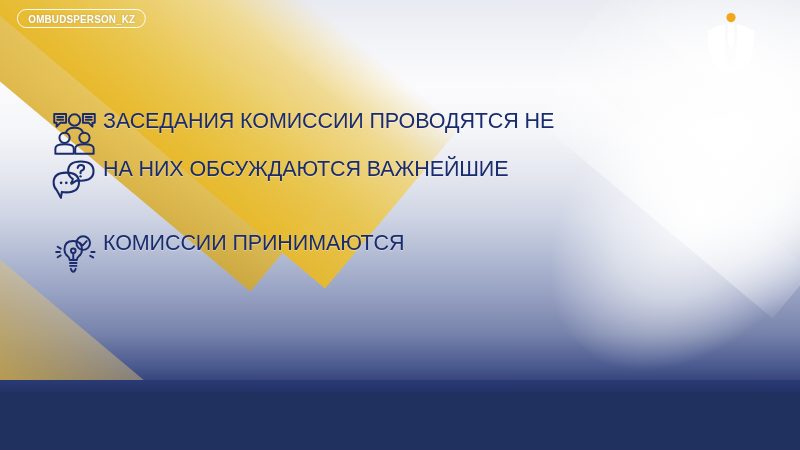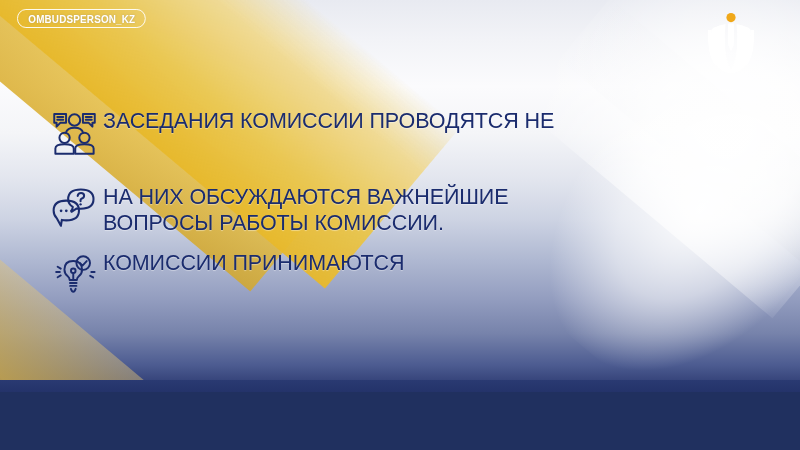--- a/index.html
+++ b/index.html
@@ -151,22 +151,22 @@
     font-weight:700;
     letter-spacing:.1px;
     color:#16266b;
     text-shadow:0 1px 1px rgba(255,255,255,.55);
   }
 
   
   .bullets{ position:absolute; left:45px; top:108px; width:700px; }
   .bullet{ display:flex; align-items:flex-start; }
   .bullet + .bullet{ margin-top:0; }
-  .b1{ margin-bottom:28px; }
-  .b2{ margin-bottom:14px; }
+  .b1{ }
+  .b2{ margin-bottom:30px; }
   .bullet .ico{
     flex:0 0 58px;
     display:flex; justify-content:center;
     padding-top:3px;
   }
   .bullet .txt{
     color:#1b2c6e;
     font-size:21.5px;
     line-height:25.5px;
     letter-spacing:-.1px;
@@ -269,21 +269,20 @@
           <circle cx="30.5" cy="18.6" r="1.25" fill="#1b2c6e" stroke="none"></circle>
 
           <path d="M15.2 14.6 q13.6 0 13.6 10.6 q0 10.6 -13.6 10.6 q-2.6 0 -4.8 -.5 l-1 6.4 l-4.4 -8.1 q-3.4 -3.2 -3.4 -8.4 q0 -10.6 13.6 -10.6 z"></path>
           <circle cx="9.6" cy="25.6" r="1.45" fill="#1b2c6e" stroke="none"></circle>
           <circle cx="15.2" cy="25.6" r="1.45" fill="#1b2c6e" stroke="none"></circle>
           <circle cx="20.8" cy="25.6" r="1.45" fill="#1b2c6e" stroke="none"></circle>
         </svg>
       </div>
       <div class="txt">
         <span class="ln">НА НИХ ОБСУЖДАЮТСЯ ВАЖНЕЙШИЕ</span>
-        <span class="ln">ВОПРОСЫ РАБОТЫ КОМИССИИ.</span>
       </div>
     </div>
 
     <div class="bullet b3">
       <div class="ico">
         <svg viewBox="0 0 50 46" width="46" height="43" fill="none" stroke="#1b2c6e" stroke-width="2.1" stroke-linecap="round" stroke-linejoin="round" aria-hidden="true">
 
           <path d="M24.2 8.4 q-9.6 0 -9.6 9.2 q0 4.6 3.6 7.4 q1.9 1.5 2.1 3.9 h7.8 q.2 -2.4 2.1 -3.9 q3.6 -2.8 3.6 -7.4 q0 -9.2 -9.6 -9.2 z"></path>
 
           <circle cx="24.2" cy="19" r="2.5"></circle>

